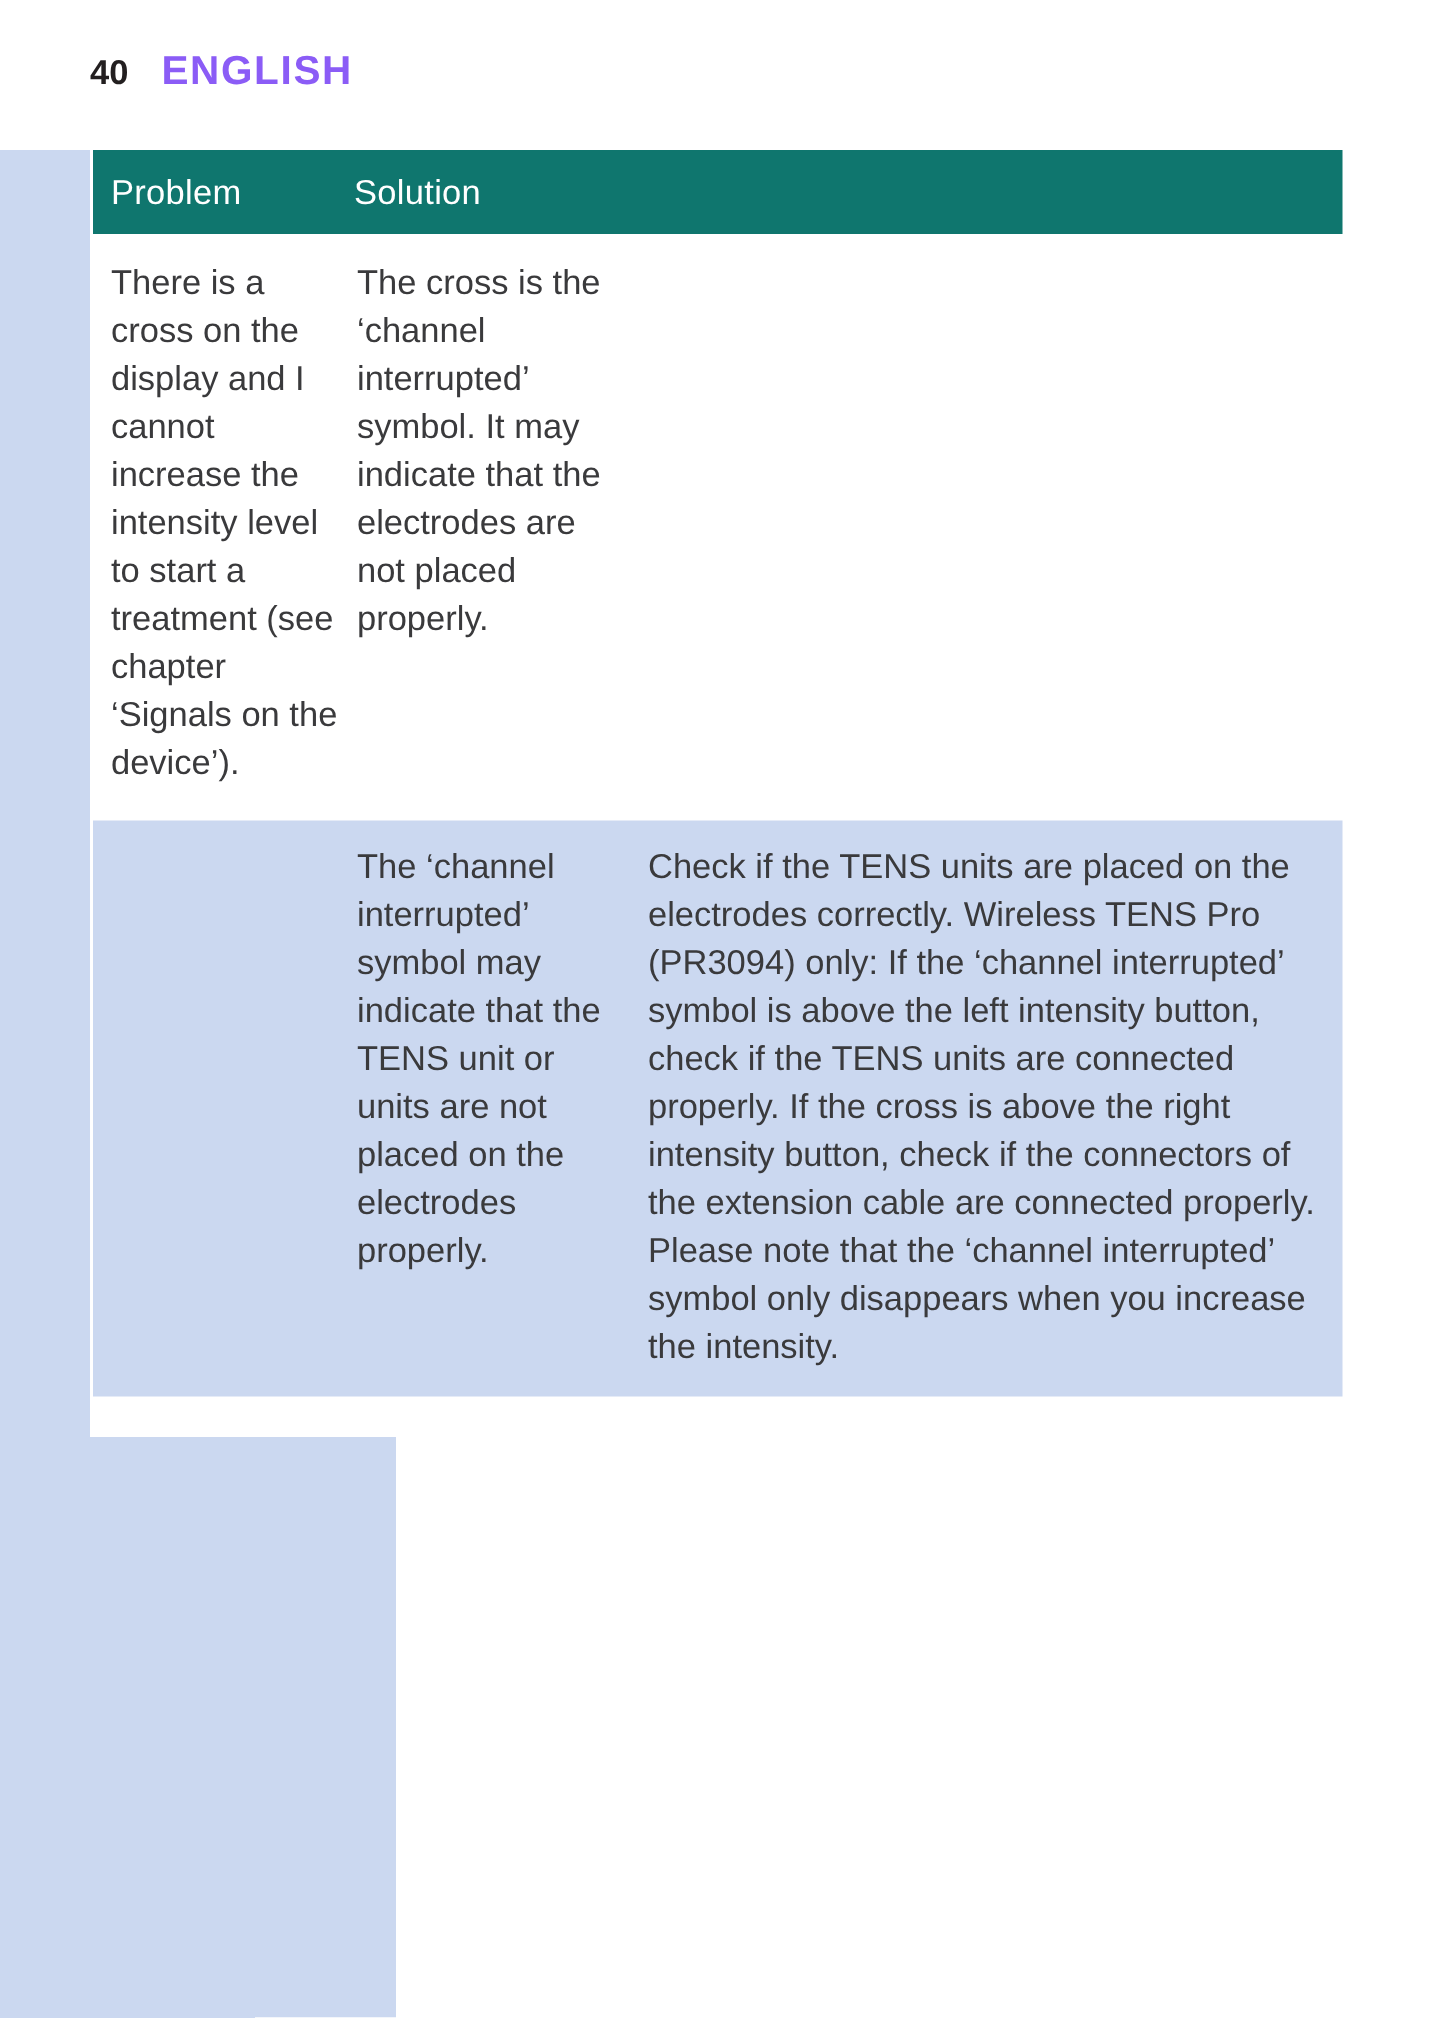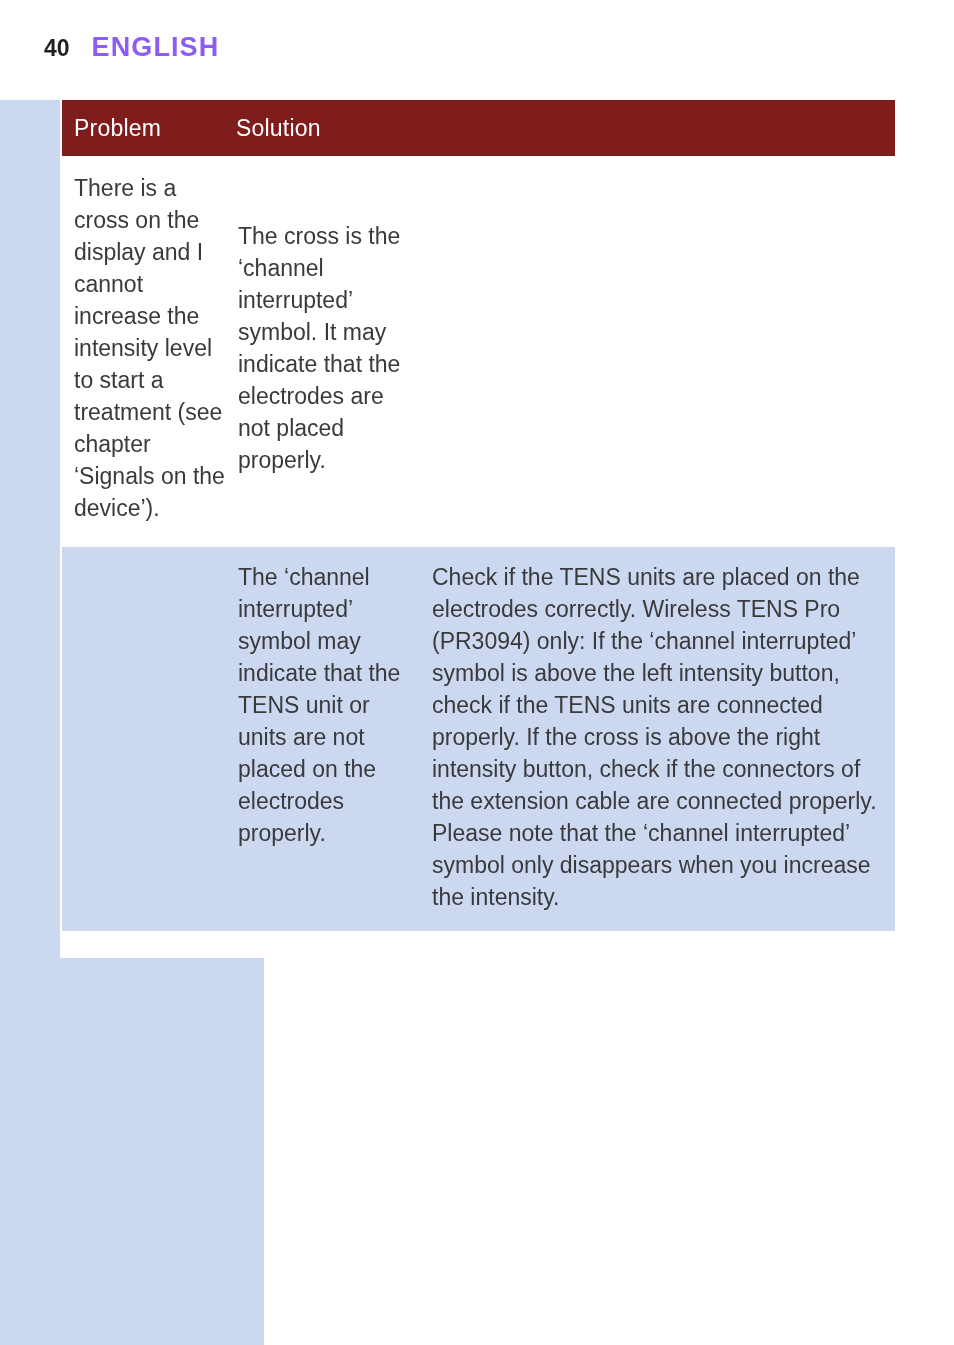--- a/index.html
+++ b/index.html
@@ -42,21 +42,21 @@
     top: 100px;
     width: 16px;
     height: 858px;
     background: #cbd8f0;
     z-index: 2;
   }
 
   
   .page-header {
     position: absolute;
-    left: 44px;
+    left: 60px;
     top: 32px;
     z-index: 6;
     display: flex;
     align-items: baseline;
     gap: 22px;
   }
   .page-number {
     font-size: 23px;
     font-weight: 700;
     color: #231f20;
@@ -71,21 +71,21 @@
 
   
   .table {
     position: absolute;
     left: 62px;
     top: 100px;
     width: 833px;
     z-index: 5;
   }
   .thead {
-    background: #7f1d1d;
+    background: #0f766e;
     height: 56px;
     display: flex;
     align-items: center;
   }
   .thead .cell {
     color: #ffffff;
     font-size: 23px;
     font-weight: 400;
     letter-spacing: 0.2px;
   }
@@ -107,21 +107,21 @@
   .col-problem { width: 164px; padding-left: 12px; }
   .col-cause   { width: 196px; padding-left: 12px; }
   .col-solution{ width: 473px; padding-left: 10px; padding-right: 4px; }
 
   .row .cell {
     font-size: 23px;
     line-height: 32px;
     color: #3a3a3c;
     font-weight: 400;
   }
-  .row-1 { padding-top: 16px; padding-bottom: 18px; align-items: center; }
+  .row-1 { padding-top: 16px; padding-bottom: 18px; }
   .row-2 { padding-top: 14px; padding-bottom: 18px; }
 
   .gap-between-rows {
     height: 5px;
     background: #ffffff;
   }
 
   p.txt {
     margin: 0;
   }

